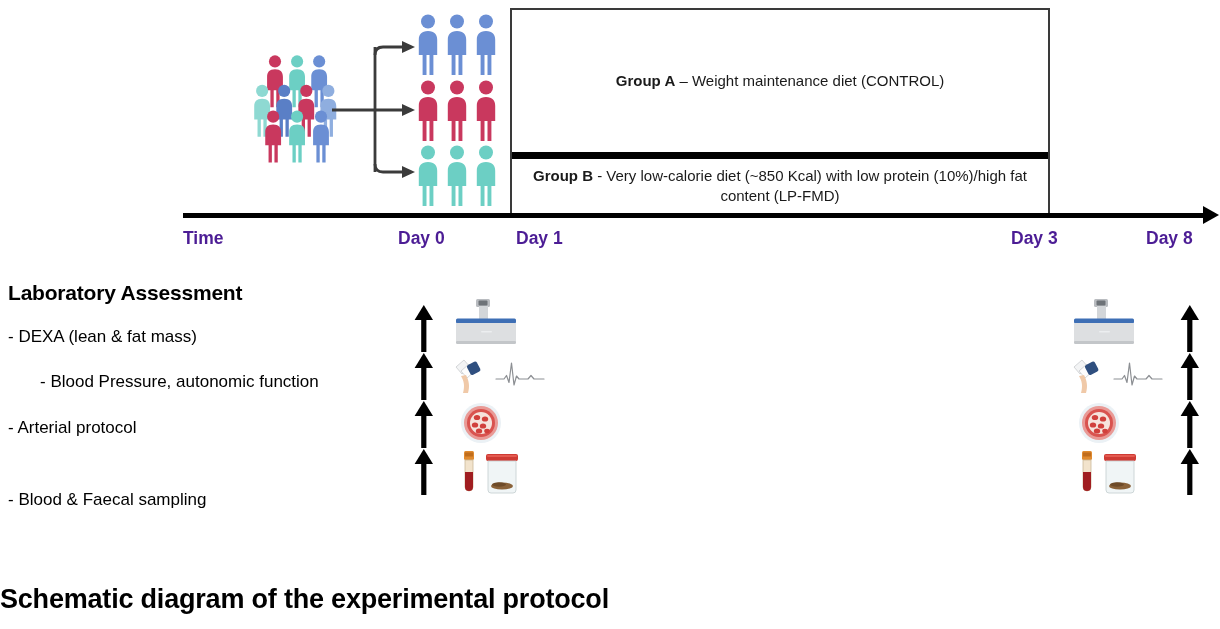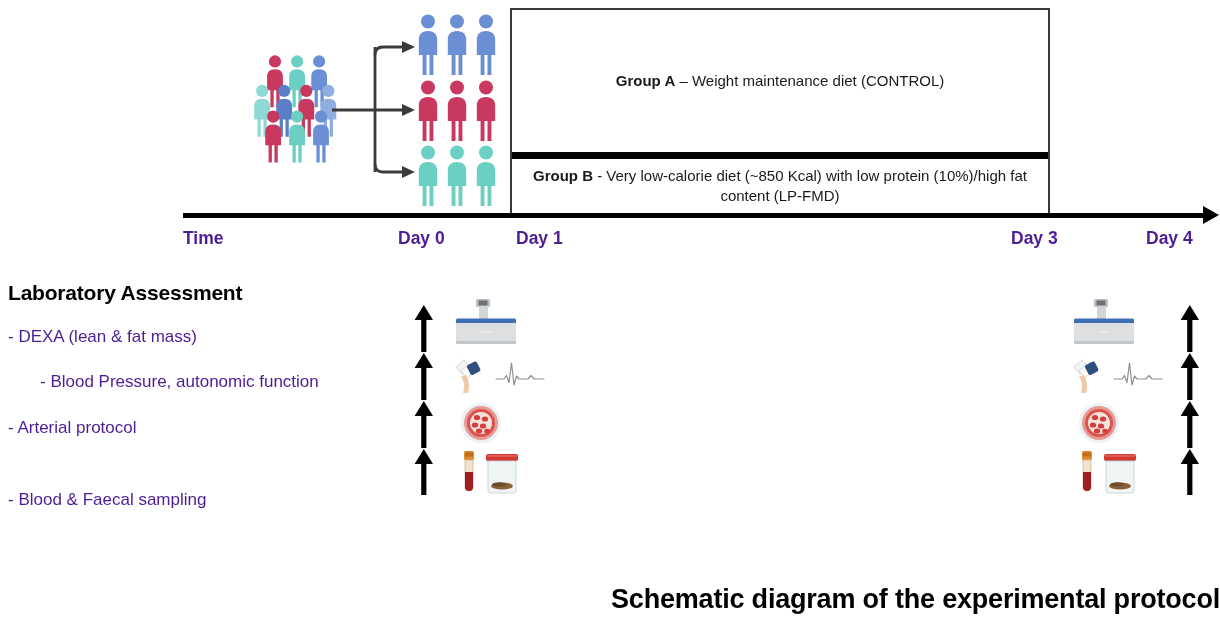--- a/index.html
+++ b/index.html
@@ -86,21 +86,21 @@
   
   #lab-heading {
     left: 8px; top: 281px;
     font-size: 21px;
     font-weight: bold;
     letter-spacing: -0.2px;
   }
   .lab-item {
     left: 8px;
     font-size: 17px;
-    color: #4c1d95;
+    color: #000000;
     white-space: nowrap;
   }
   #lab-item-0 { top: 327px; }
   #lab-item-1 { top: 372px; margin-left: 32px; }
   #lab-item-2 { top: 418px; }
   #lab-item-3 { top: 490px; }
 
   
   .arrow-stack { width: 24px; height: 190px; }
   #arrow-stack-left  { left: 412px; top: 305px; }
@@ -111,21 +111,21 @@
   #icons-right { left: 1066px; top: 298px; width: 110px; height: 205px; }
   .icon-dexa    { position: absolute; left: 0;  top: 0;   }
   .icon-bp      { position: absolute; left: 2px; top: 57px; }
   .icon-vessel  { position: absolute; left: 12px; top: 104px; }
   .icon-sample  { position: absolute; left: 8px; top: 152px; }
 
   
   #caption {
     left: 0; top: 584px;
     width: 1220px;
-    text-align: right;
+    text-align: left;
     font-size: 27px;
     font-weight: bold;
     letter-spacing: -0.2px;
   }
 </style>
 </head>
 <body>
 
 <div class="abs" id="group-table">
   <div class="group-row" id="group-row-a">
@@ -229,21 +229,21 @@
     </g>
   </svg>
 </div>
 
 <div class="abs" id="timeline-axis"></div>
 <div class="abs" id="timeline-arrowhead"></div>
 <div class="abs time-label" id="time-label-time">Time</div>
 <div class="abs time-label" id="time-label-day0">Day 0</div>
 <div class="abs time-label" id="time-label-day1">Day 1</div>
 <div class="abs time-label" id="time-label-day7">Day 3</div>
-<div class="abs time-label" id="time-label-day8">Day 4</div>
+<div class="abs time-label" id="time-label-day8">Day 8</div>
 
 <div class="abs" id="lab-heading">Laboratory Assessment</div>
 <div class="abs lab-item" id="lab-item-0">- DEXA (lean &amp; fat mass)</div>
 <div class="abs lab-item" id="lab-item-1">- Blood Pressure, autonomic function</div>
 <div class="abs lab-item" id="lab-item-2">- Arterial protocol</div>
 <div class="abs lab-item" id="lab-item-3">- Blood &amp; Faecal sampling</div>
 
 <div class="abs arrow-stack" id="arrow-stack-left">
   <svg width="24" height="190" viewBox="0 0 24 190" xmlns="http://www.w3.org/2000/svg">
     <defs>

